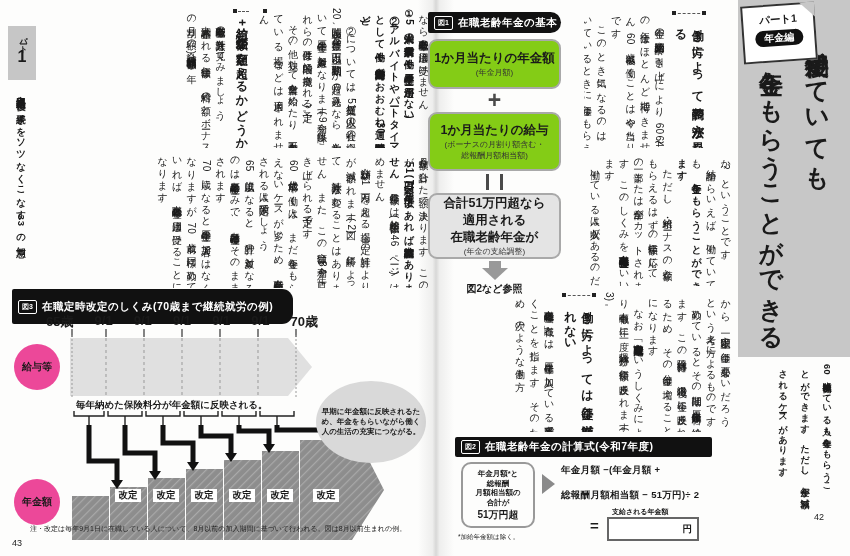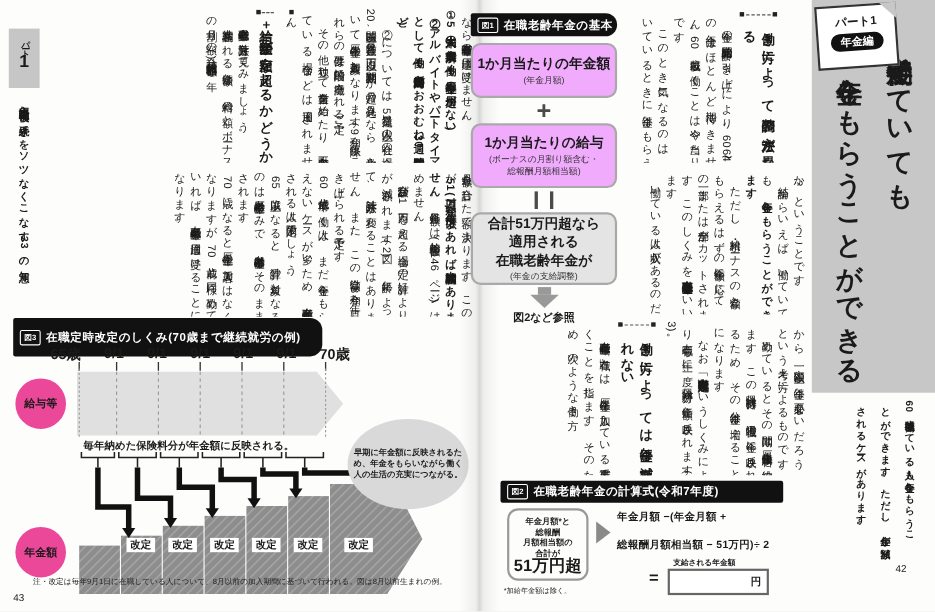--- a/index.html
+++ b/index.html
@@ -17,21 +17,21 @@
          margin:0 6px;padding-top:10px;letter-spacing:.5px;}
   .vhead::before{content:"";position:absolute;top:3px;left:1px;right:1px;border-top:1.5px dashed #555;}
   .vhead::after{content:"";position:absolute;top:1px;left:0;width:4px;height:4px;background:#222;
                 box-shadow:30px 0 0 #222;}
   
   .figbar{position:absolute;background:#111;color:#fff;display:flex;align-items:center;
           border-radius:2px 11px 11px 2px;}
   .figlabel{border:1px solid #fff;font-size:7px;font-weight:bold;padding:1px 3px;margin:0 5px 0 6px;border-radius:2px;}
   .figtitle{font-size:10.5px;font-weight:bold;letter-spacing:.5px;}
   
-  .f1box{border:2px solid #a9a9a9;border-radius:9px;background:#f0abfc;text-align:center;
+  .f1box{border:2px solid #a9a9a9;border-radius:9px;background:#84cc16;text-align:center;
          display:flex;flex-direction:column;justify-content:center;}
   .f1main{font-size:12.5px;font-weight:bold;}
   .f1sub{font-size:8px;color:#333;}
   
   .gcircle{position:absolute;width:46px;height:46px;border-radius:50%;background:#ec4899;
            display:flex;align-items:center;justify-content:center;font-size:10px;font-weight:bold;}
   .chip{position:absolute;width:26px;height:13px;background:#fff;display:flex;align-items:center;
         justify-content:center;font-size:9.5px;font-weight:bold;}
   
   #tab{position:absolute;left:742px;top:4px;width:74px;height:58px;background:#fff;
@@ -228,21 +228,21 @@
     <div class="figbar" style="position:relative;width:257px;height:20px;border-radius:2px;">
       <span class="figlabel">図2</span>
       <span class="figtitle">在職老齢年金の計算式(令和7年度)</span>
     </div>
     <div class="abs" style="left:6px;top:25px;width:74px;height:66px;border:2px solid #999;border-radius:10px;
                 text-align:center;font-size:7.5px;font-weight:bold;line-height:9.5px;padding-top:5px;box-sizing:border-box;">
       <div>年金月額*と</div>
       <div>総報酬</div>
       <div>月額相当額の</div>
       <div>合計が</div>
-      <div style="font-size:15px;line-height:15px;">51万円超</div>
+      <div style="font-size:10px;line-height:15px;">51万円超</div>
     </div>
     <div class="abs" style="left:3px;top:96px;font-size:6.5px;">*加給年金額は除く。</div>
     <div class="abs" style="left:87px;top:37px;width:0;height:0;border-top:10px solid transparent;
                 border-bottom:10px solid transparent;border-left:13px solid #8a8a8a;"></div>
     <div class="abs" style="left:106px;top:27px;font-size:9.5px;font-weight:bold;letter-spacing:.3px;">年金月額 −(年金月額 +</div>
     <div class="abs" style="left:106px;top:52px;font-size:9.5px;font-weight:bold;letter-spacing:.3px;">総報酬月額相当額 − 51万円)÷ 2</div>
     <div class="abs" style="left:157px;top:70px;font-size:7px;font-weight:bold;">支給される年金額</div>
     <div class="abs" style="left:135px;top:80px;font-size:15px;font-weight:900;">=</div>
     <div class="abs" style="left:152px;top:80px;width:92px;height:24px;border:2px solid #666;background:#fff;
                 display:flex;align-items:center;justify-content:flex-end;box-sizing:border-box;">

